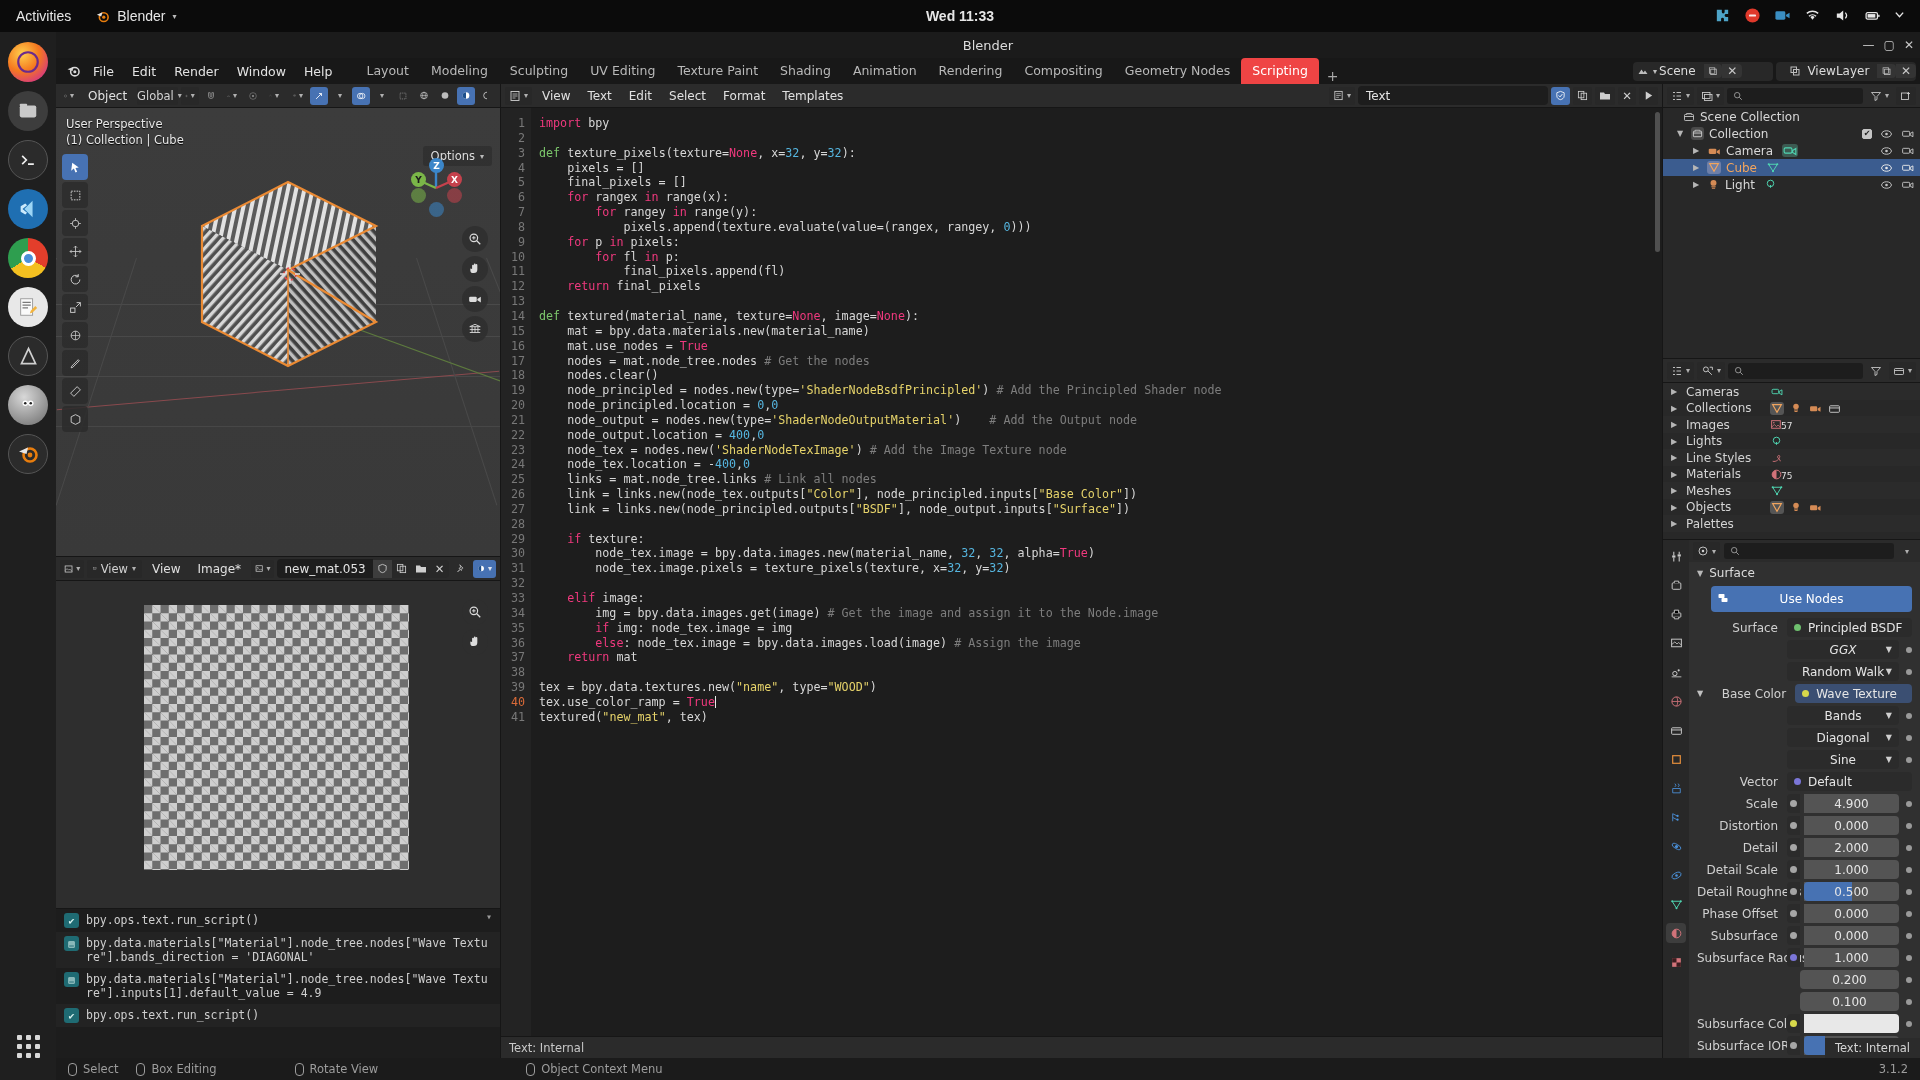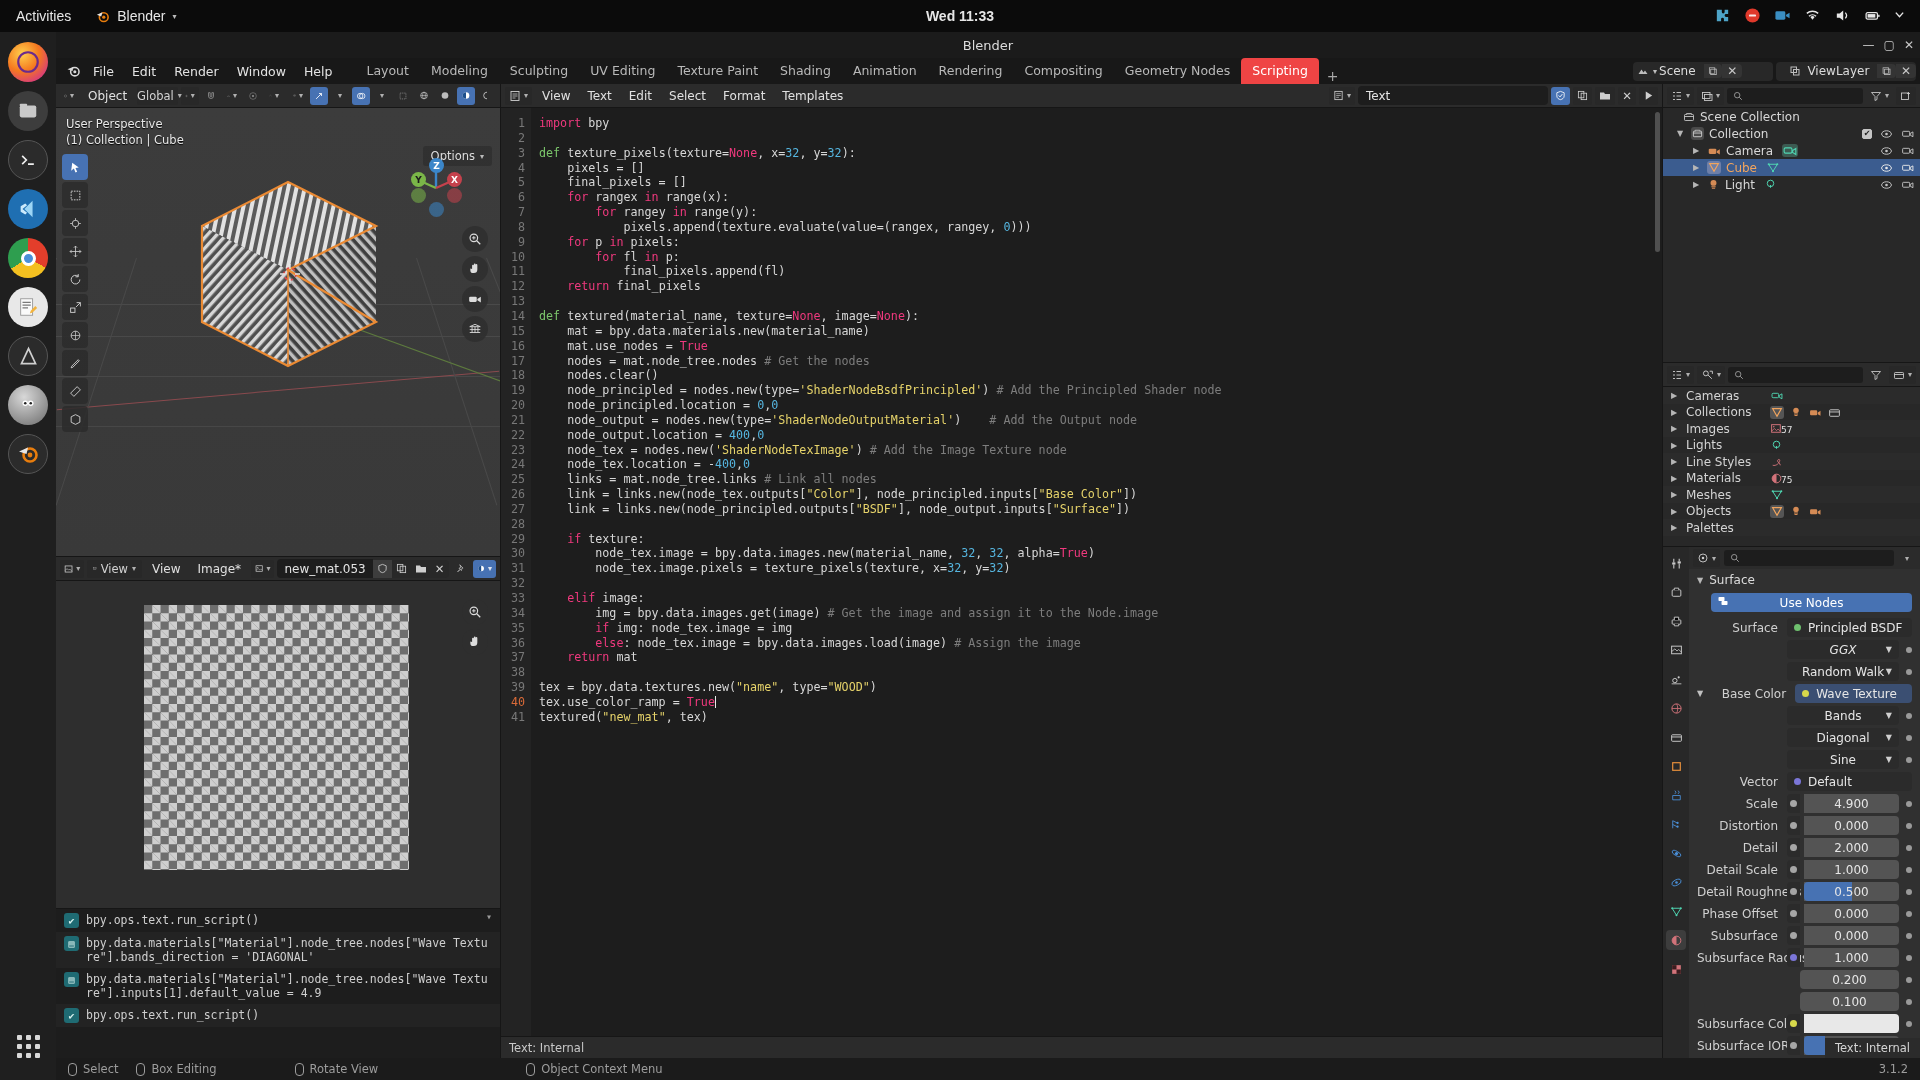--- a/index.html
+++ b/index.html
@@ -164,21 +164,21 @@
     align-items:center; padding-top:6px; gap:9px; }
   .ptab { width:20px; height:20px; display:flex; align-items:center; justify-content:center;
     border-radius:4px; font-size:12px; }
   .ptab.active { background:#3d3d3d; }
   #prop-body { flex:1; display:flex; flex-direction:column; overflow:hidden; }
   #prop-search { height:22px; background:#2b2b2b; display:flex; align-items:center;
     gap:4px; padding:0 4px; }
   .srch { flex:1; height:16px; background:#1d1d1d; border-radius:3px; display:flex;
     align-items:center; padding:0 6px; color:#888; font-size:11px; gap:4px; }
   #surface-hdr { display:flex; align-items:center; gap:6px; padding:4px 8px; color:#dcdcdc; font-size:12px; }
-  .usenodes { margin:2px 8px 6px 22px; background:#4772b3; color:#fff; height:19px;
+  .usenodes { margin:2px 8px 6px 22px; background:#4772b3; color:#fff; height:26px;
     border-radius:4px; display:flex; align-items:center; justify-content:center;
     font-size:12px; position:relative; }
   .usenodes .nic { position:absolute; left:6px; }
   .prow { display:flex; align-items:center; height:19px; margin:0 8px 3px 8px; gap:4px; font-size:12px; }
   .prow .plabel { width:86px; text-align:right; color:#d0d0d0; padding-right:5px; white-space:nowrap; }
   .pfield { flex:1; height:19px; background:#545454; border-radius:4px; display:flex;
     align-items:center; padding:0 7px; color:#e6e6e6; font-size:12px; position:relative;
     justify-content:center; }
   .pfield.dark { background:#2b2b2b; justify-content:flex-start; gap:7px; }
   .pfield.hl { background:#3b4f72; justify-content:flex-start; gap:7px; }

